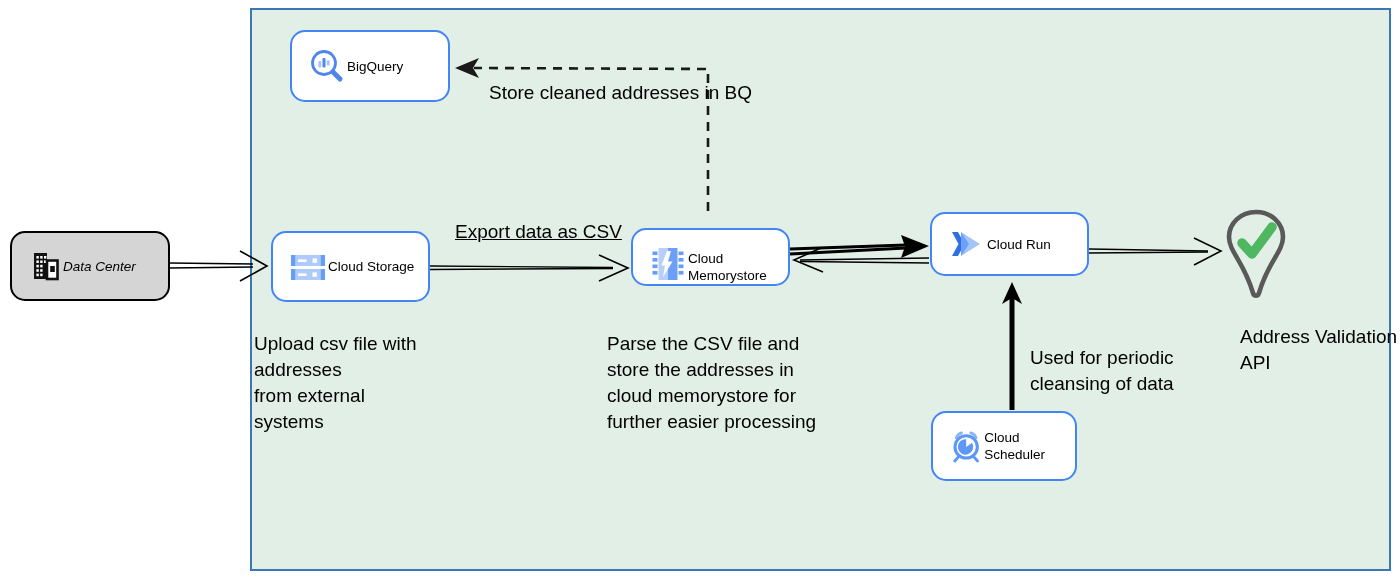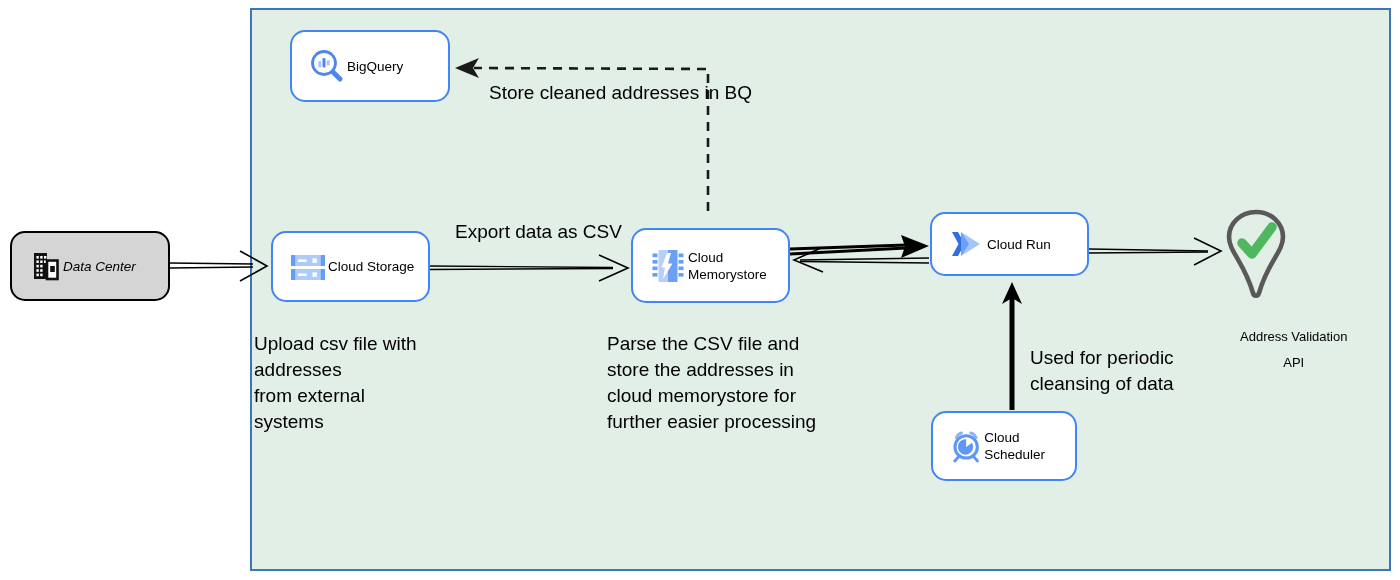--- a/index.html
+++ b/index.html
@@ -16,21 +16,21 @@
   .node{
     position:absolute;display:flex;align-items:center;
     background:#ffffff;border:2px solid #4285f4;border-radius:15px;
     padding-left:15px;box-sizing:border-box;
   }
   .node.external{background:#d5d5d5;border-color:#000000;font-style:italic;}
   .node .label{font-size:13.5px;line-height:17px;white-space:pre-line;}
   .note{
     position:absolute;font-size:19px;line-height:26px;white-space:pre-line;
   }
-  .pin-label{position:absolute;font-size:13px;line-height:26px;white-space:pre-line;text-align:center;}
+  .pin-label{position:absolute;font-size:19px;line-height:26px;white-space:pre-line;}
   svg{display:block;}
   .edges{position:absolute;left:0;top:0;pointer-events:none;}
   .pin{position:absolute;}
 </style>
 </head>
 <body>
 
 <div class="boundary"></div>
 
 <svg class="edges" width="1400" height="580">
@@ -119,21 +119,21 @@
     <rect x="24.5" y="11.4" width="4.4" height="4.4" fill="#fff"></rect>
     <rect x="3" y="22" width="34" height="11" fill="#aecbfa"></rect>
     <rect x="3" y="22" width="4.2" height="11" fill="#669df6"></rect>
     <rect x="32.8" y="22" width="4.2" height="11" fill="#669df6"></rect>
     <rect x="10" y="26.4" width="8.5" height="2.6" fill="#fff"></rect>
     <rect x="24.5" y="25.4" width="4.4" height="4.4" fill="#fff"></rect>
   </svg>
   <span class="label">Cloud Storage</span>
 </div>
 
-<div class="node" style="left:631px;top:228px;width:159px;height:75px;">
+<div class="node" style="left:631px;top:228px;width:159px;height:58px;align-items:flex-end;">
   <svg width="40" height="40" viewBox="0 0 40 40">
     <g fill="#669df6">
       <rect x="4.5" y="7.5" width="5" height="3.6"></rect>
         <rect x="4.5" y="14" width="5" height="3.6"></rect>
       <rect x="4.5" y="20.5" width="5" height="3.6"></rect>
         <rect x="4.5" y="27" width="5" height="3.6"></rect>
       <rect x="30.5" y="7.5" width="5" height="3.6"></rect>
         <rect x="30.5" y="14" width="5" height="3.6"></rect>
       <rect x="30.5" y="20.5" width="5" height="3.6"></rect>
         <rect x="30.5" y="27" width="5" height="3.6"></rect>
@@ -168,21 +168,21 @@
 </div>
 
 <svg class="pin" style="left:1221px;top:206px;" width="70" height="102" viewBox="0 0 70 102">
   <path d="M35,6 C50.5,6 62,17.5 62,31 C62,45.5 47,56 38,87 C37,90.5 33,90.5 32,87 C23,56 8,45.5 8,31 C8,17.5 19.5,6 35,6 Z" fill="none" stroke="#595959" stroke-width="4.6" stroke-linejoin="round"></path>
   <polyline points="21,37 31,48 51,21" fill="none" stroke="#4fb75f" stroke-width="9.5" stroke-linecap="round" stroke-linejoin="round"></polyline>
 </svg>
 <div class="pin-label" style="left:1240px;top:324px;">Address Validation
 API</div>
 
 <div class="note" style="left:489px;top:48px;margin-top:32px;">Store cleaned addresses in BQ</div>
-<div class="note" style="left:455px;top:219px;">Export data as CSV</div>
+<div class="note" style="left:455px;top:219px;text-decoration:underline;">Export data as CSV</div>
 <div class="note" style="left:254px;top:331px;">Upload csv file with
 addresses
 from external
 systems</div>
 <div class="note" style="left:607px;top:331px;">Parse the CSV file and
 store the addresses in
 cloud  memorystore for
 further easier processing</div>
 <div class="note" style="left:1030px;top:345px;">Used for periodic
 cleansing of data</div>

